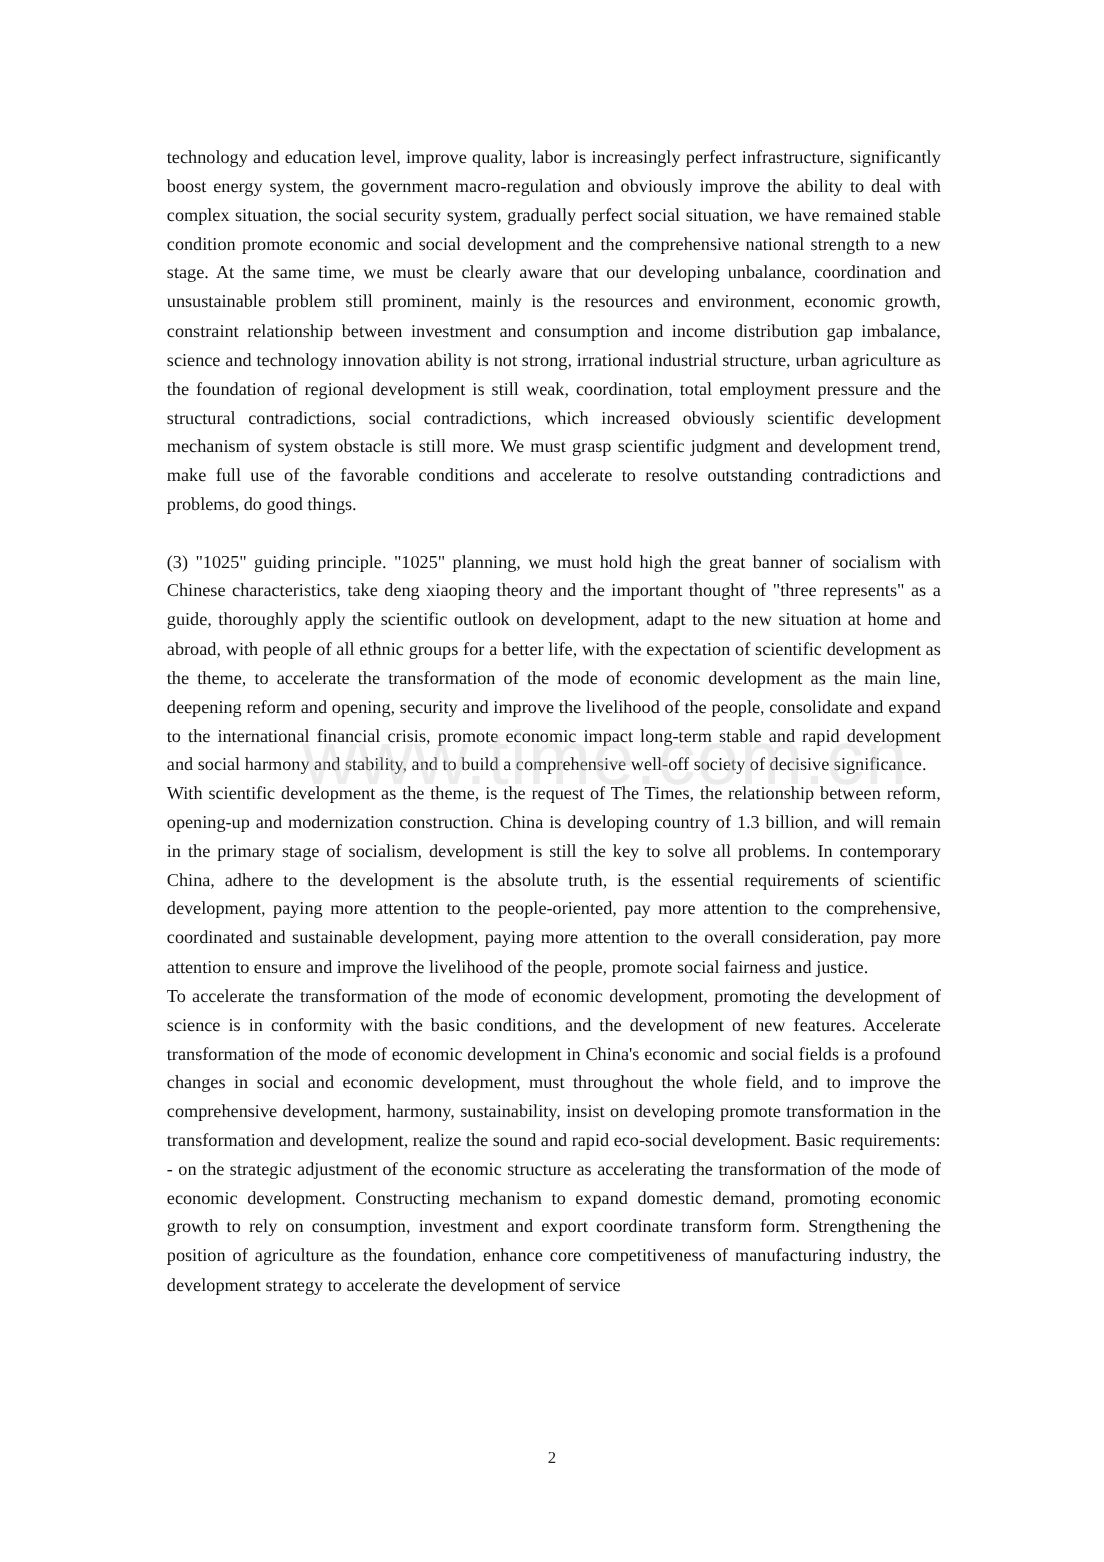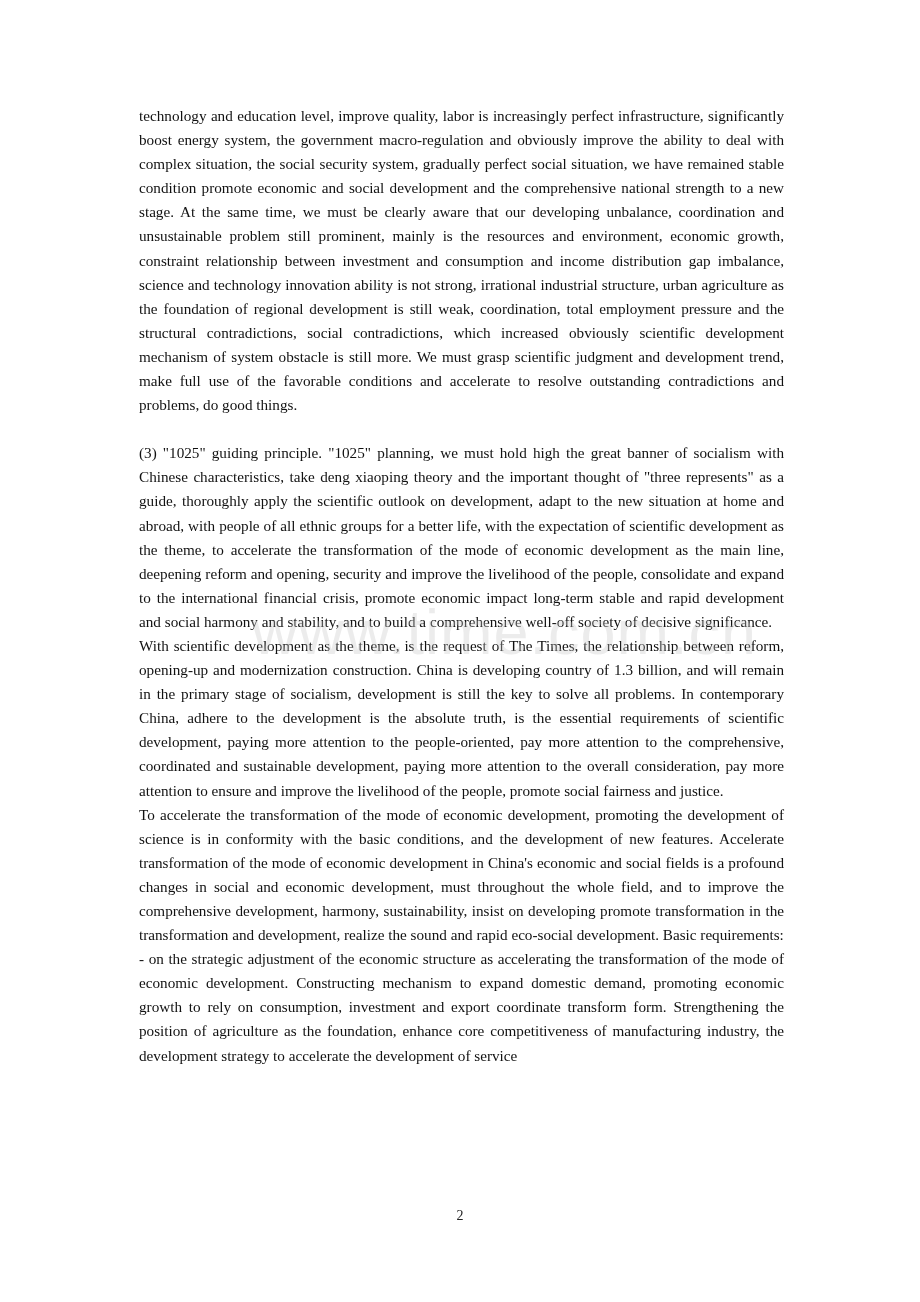--- a/index.html
+++ b/index.html
@@ -11,21 +11,21 @@
     width: 920px;
     height: 1302px;
     position: relative;
     overflow: hidden;
     font-family: "Liberation Serif", "DejaVu Serif", serif;
     color: #111111;
   }
   .page {
     position: absolute;
     left: 139px;
-    top: 104px;
+    top: 120px;
     width: 645px;
   }
   .para {
     margin: 0;
     font-size: 15.2px;
     line-height: 24.1px;
     text-align: justify;
     text-align-last: left;
   }
   .gap {

